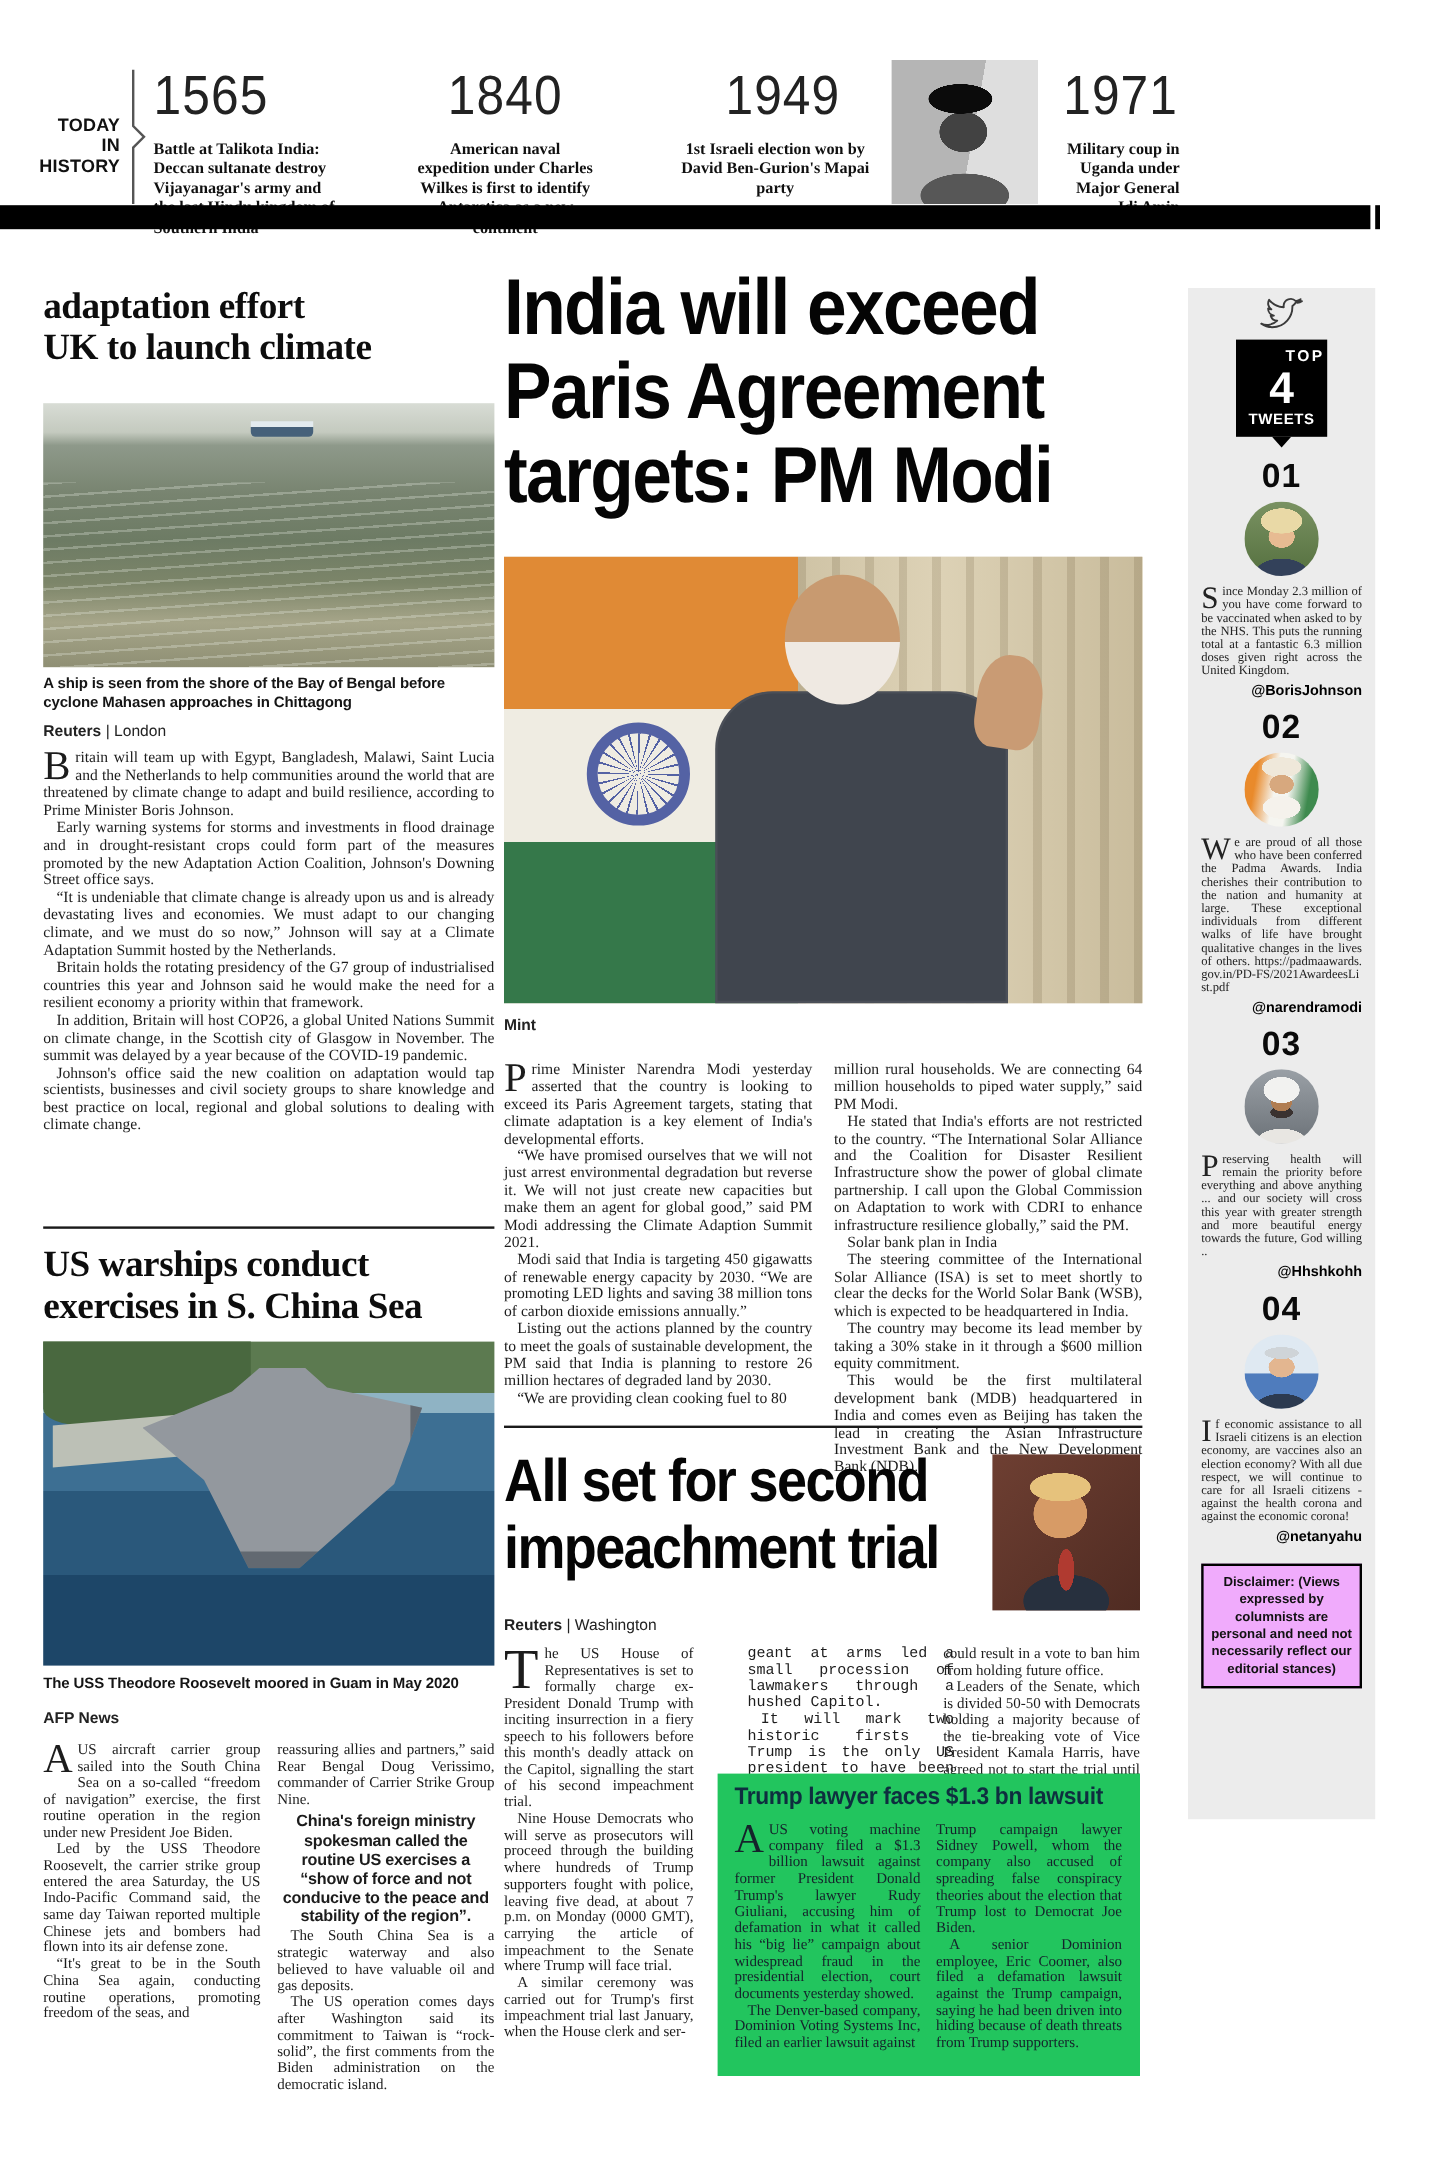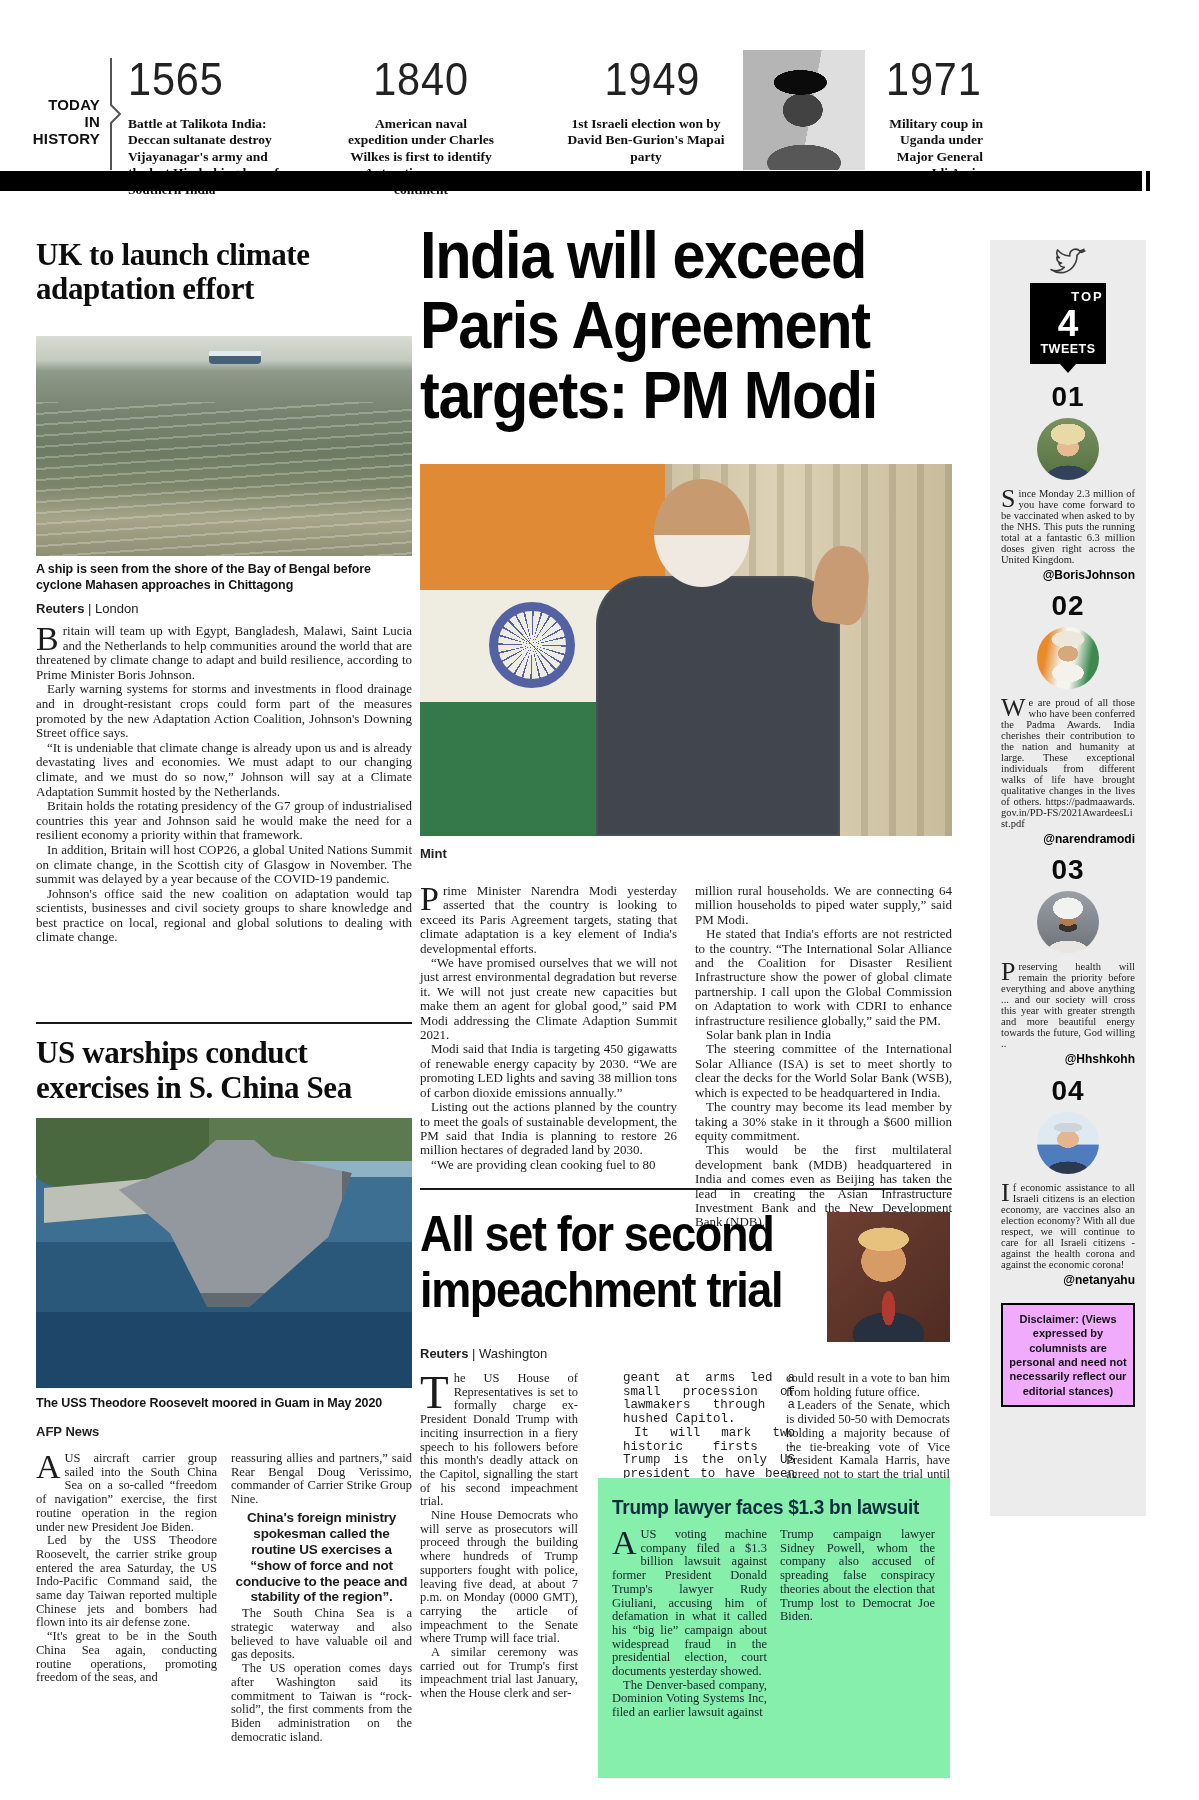--- a/index.html
+++ b/index.html
@@ -102,21 +102,21 @@
       radial-gradient(ellipse 34% 15% at 46% 21%, #e6c27c 60%, rgba(0,0,0,0) 61%),
       radial-gradient(ellipse 30% 26% at 46% 38%, #d79b66 60%, rgba(0,0,0,0) 61%),
       radial-gradient(ellipse 9% 22% at 50% 74%, #b03a30 60%, rgba(0,0,0,0) 61%),
       radial-gradient(ellipse 48% 28% at 50% 94%, #27303e 60%, rgba(0,0,0,0) 61%),
       linear-gradient(135deg,#6e3f32,#4f2b22); }
   #imp-byline { left:420px; top:1346px; }
   .imp-col { top:1372px; font-size:12.5px; line-height:13.7px; }
   #imp-col1 { left:420px; width:158px; }
   #imp-col2 { left:623px; width:172px;font-family:Liberation Mono, monospace; }
   #imp-col3 { left:786px; width:164px; }
-  #lawsuit { left:598px; top:1478px; width:352px; height:300px; background:#86efac; padding:18px 14px; }
+  #lawsuit { left:598px; top:1478px; width:352px; height:252px; background:#22c55e; padding:8px 14px; }
   #lawsuit h3 { font:700 20px/1.1 "Liberation Sans", sans-serif; color:#0e2e3f;
     transform:scaleX(.95); transform-origin:0 50%; white-space:nowrap; letter-spacing:-.3px; }
   #lawsuit .cols { margin-top:10px; gap:13px; font-size:12.5px; line-height:13.7px; color:#15232b; }
   #lawsuit .col { width:155px; }
 
   
   #rail { left:990px; top:240px; width:156px; height:1276px; background:#ececec;
     display:flex; flex-direction:column; align-items:center; }
   .tw-num { margin-top:10px; font:800 28px/1 "Liberation Sans", sans-serif; color:#0a0a0a; letter-spacing:1px; }
   .avatar { margin-top:7px; width:62px; height:62px; border-radius:50%; }
@@ -184,22 +184,22 @@
   </div>
   <div class="abs amin"></div>
   <div class="abs hist" id="hist-4">
     <div class="yr">1971</div>
     <div class="desc">Military coup in Uganda under Major General Idi Amin</div>
   </div>
   <div class="abs topbar"></div>
   <div class="abs topbar-notch"></div>
 
   <h1 class="abs headline-serif" id="uk-headline">
+    <div>adaptation effort</div>
     <div>UK to launch climate</div>
-    <div>adaptation effort</div>
   </h1>
   <div class="abs" id="uk-image">
     <div class="waves"></div>
     <div class="ship"></div>
   </div>
   <div class="abs caption" id="uk-caption">A ship is seen from the shore of the Bay of Bengal before cyclone Mahasen approaches in Chittagong</div>
   <div class="abs byline" id="uk-byline">
     <b>Reuters</b>
     <span>| London</span>
   </div>
@@ -300,20 +300,21 @@
 
   <div class="abs" id="lawsuit">
     <h3>Trump lawyer faces $1.3 bn lawsuit</h3>
     <div class="cols body-text">
       <div class="col">
         <p><span class="dc">A</span><span>US voting machine company filed a $1.3 billion lawsuit against former President Donald Trump's lawyer Rudy Giuliani, accusing him of defamation in what it called his “big lie” campaign about widespread fraud in the presidential election, court documents yesterday showed.</span></p>
         <p>The Denver-based company, Dominion Voting Systems Inc, filed an earlier lawsuit against</p>
       </div>
       <div class="col">
         <p>Trump campaign lawyer Sidney Powell, whom the company also accused of spreading false conspiracy theories about the election that Trump lost to Democrat Joe Biden.</p>
+        <p>A senior Dominion employee, Eric Coomer, also filed a defamation lawsuit against the Trump campaign, saying he had been driven into hiding because of death threats from Trump supporters.</p>
       </div>
     </div>
   </div>
 
   <div class="abs" id="rail">
     <svg class="bird" width="36" height="28" viewBox="0 0 34 26">
       <path d="M33 3.5c-1.1.7-2.4 1.2-3.6 1.4A5.6 5.6 0 0 0 31.9 2c-1.1.7-2.4 1.2-3.7 1.5A5.6 5.6 0 0 0 18.6 7c0 .4 0 .9.1 1.3C14 8 9.9 5.8 7.2 2.5a5.6 5.6 0 0 0 1.7 7.5c-.9 0-1.8-.3-2.5-.7v.1c0 2.7 1.9 5 4.5 5.5-.5.1-1 .2-1.5.2l-1-.1a5.6 5.6 0 0 0 5.2 3.9A11.3 11.3 0 0 1 1 21.2 15.9 15.9 0 0 0 9.6 24c10.3 0 15.9-8.5 15.9-15.9v-.7c1.1-.8 2-1.8 2.8-2.9z" fill="none" stroke="#3a3a3a" stroke-width="1.5" stroke-linejoin="round"></path>
     </svg>
     <div id="tweets-badge">
       <div class="b-top">TOP</div>

